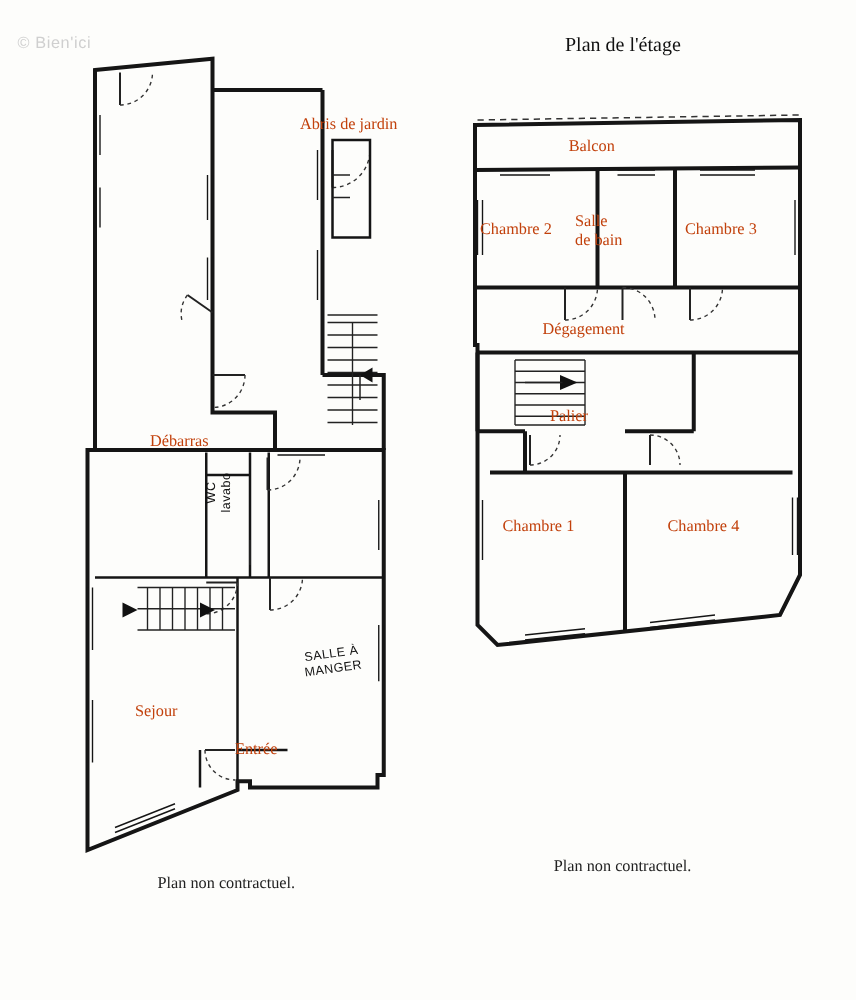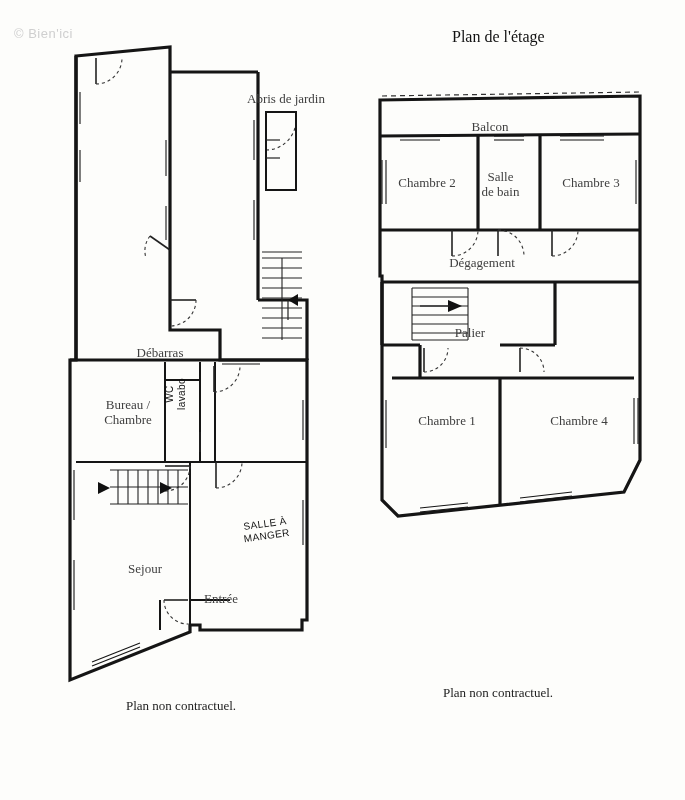--- a/index.html
+++ b/index.html
@@ -102,22 +102,22 @@
   }
   .win {
     fill: none;
     stroke: #151515;
     stroke-width: 1.1;
   }
   .room-label {
     position: absolute;
     font-family: "Liberation Serif", serif;
     font-size: 13px;
-    color: #404040;
-    text-align: center;
+    color: #c2410c;
+    text-align: left;
     line-height: 1.15;
     white-space: pre-line;
   }
   .hand {
     font-family: "Liberation Sans", sans-serif;
     font-size: 10px;
     letter-spacing: 0.4px;
     color: #111;
     text-align: center;
     line-height: 1.2;
@@ -314,36 +314,34 @@
       <path class="wall-hair" d="M 420,306 L 450,306"></path>
     </g>
   </svg>
 
   <div class="room-label" style="left:240px; top:92px; width:92px;">Abris de jardin</div>
 
   <div class="room-label" style="left:120px; top:346px; width:80px;">Débarras</div>
 
   <div class="hand rot90" style="left:150px; top:382px; width:52px;">WC  lavabo</div>
 
-  <div class="room-label" style="left:82px; top:398px; width:92px;">Bureau /
-Chambre</div>
 
 
   <div class="hand tilt" style="left:228px; top:518px; width:76px;">SALLE À
 MANGER</div>
 
   <div class="room-label" style="left:108px; top:562px; width:74px;">Sejour</div>
 
   <div class="room-label" style="left:188px; top:592px; width:66px;">Entrée</div>
 
-  <div class="room-label" style="left:455px; top:120px; width:70px;">Balcon</div>
+  <div class="room-label" style="left:455px; top:110px; width:70px;">Balcon</div>
 
   <div class="room-label" style="left:384px; top:176px; width:86px;">Chambre 2</div>
 
-  <div class="room-label" style="left:476px; top:170px; width:49px;">Salle
+  <div class="room-label" style="left:460px; top:170px; width:49px;">Salle
 de bain</div>
 
   <div class="room-label" style="left:548px; top:176px; width:86px;">Chambre 3</div>
 
   <div class="room-label" style="left:434px; top:256px; width:96px;">Dégagement</div>
 
   <div class="room-label" style="left:440px; top:326px; width:60px;">Palier</div>
 
   <div class="room-label" style="left:402px; top:414px; width:90px;">Chambre 1</div>
 

